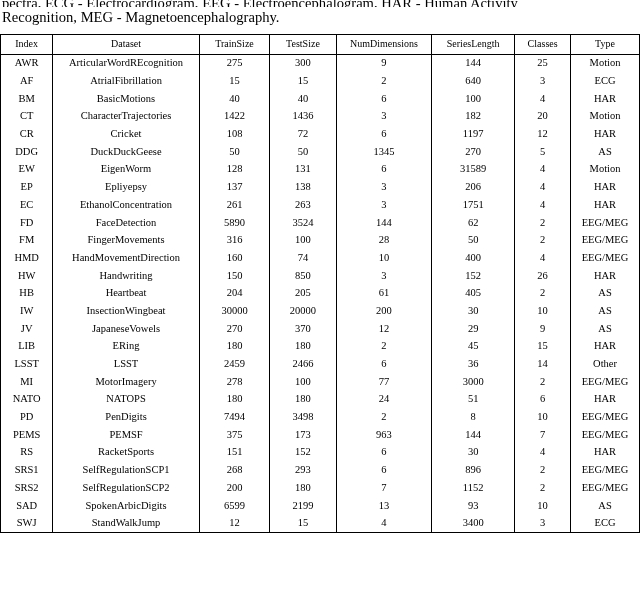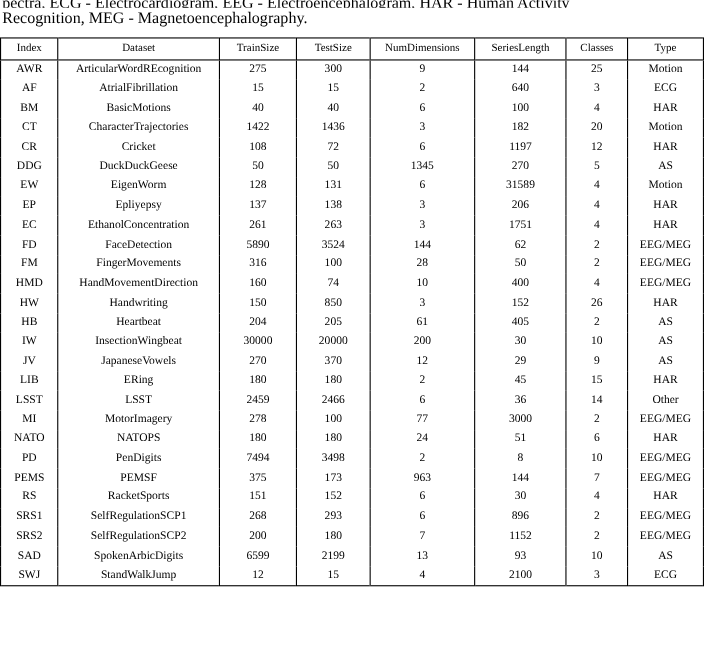--- a/index.html
+++ b/index.html
@@ -384,21 +384,21 @@
             <td>93</td>
             <td>10</td>
             <td>AS</td>
           </tr>
           <tr>
             <td>SWJ</td>
             <td>StandWalkJump</td>
             <td>12</td>
             <td>15</td>
             <td>4</td>
-            <td>2100</td>
+            <td>3400</td>
             <td>3</td>
             <td>ECG</td>
           </tr>
         </tbody>
     </table>
   </div>
 
 </div>
 
 </body></html>

